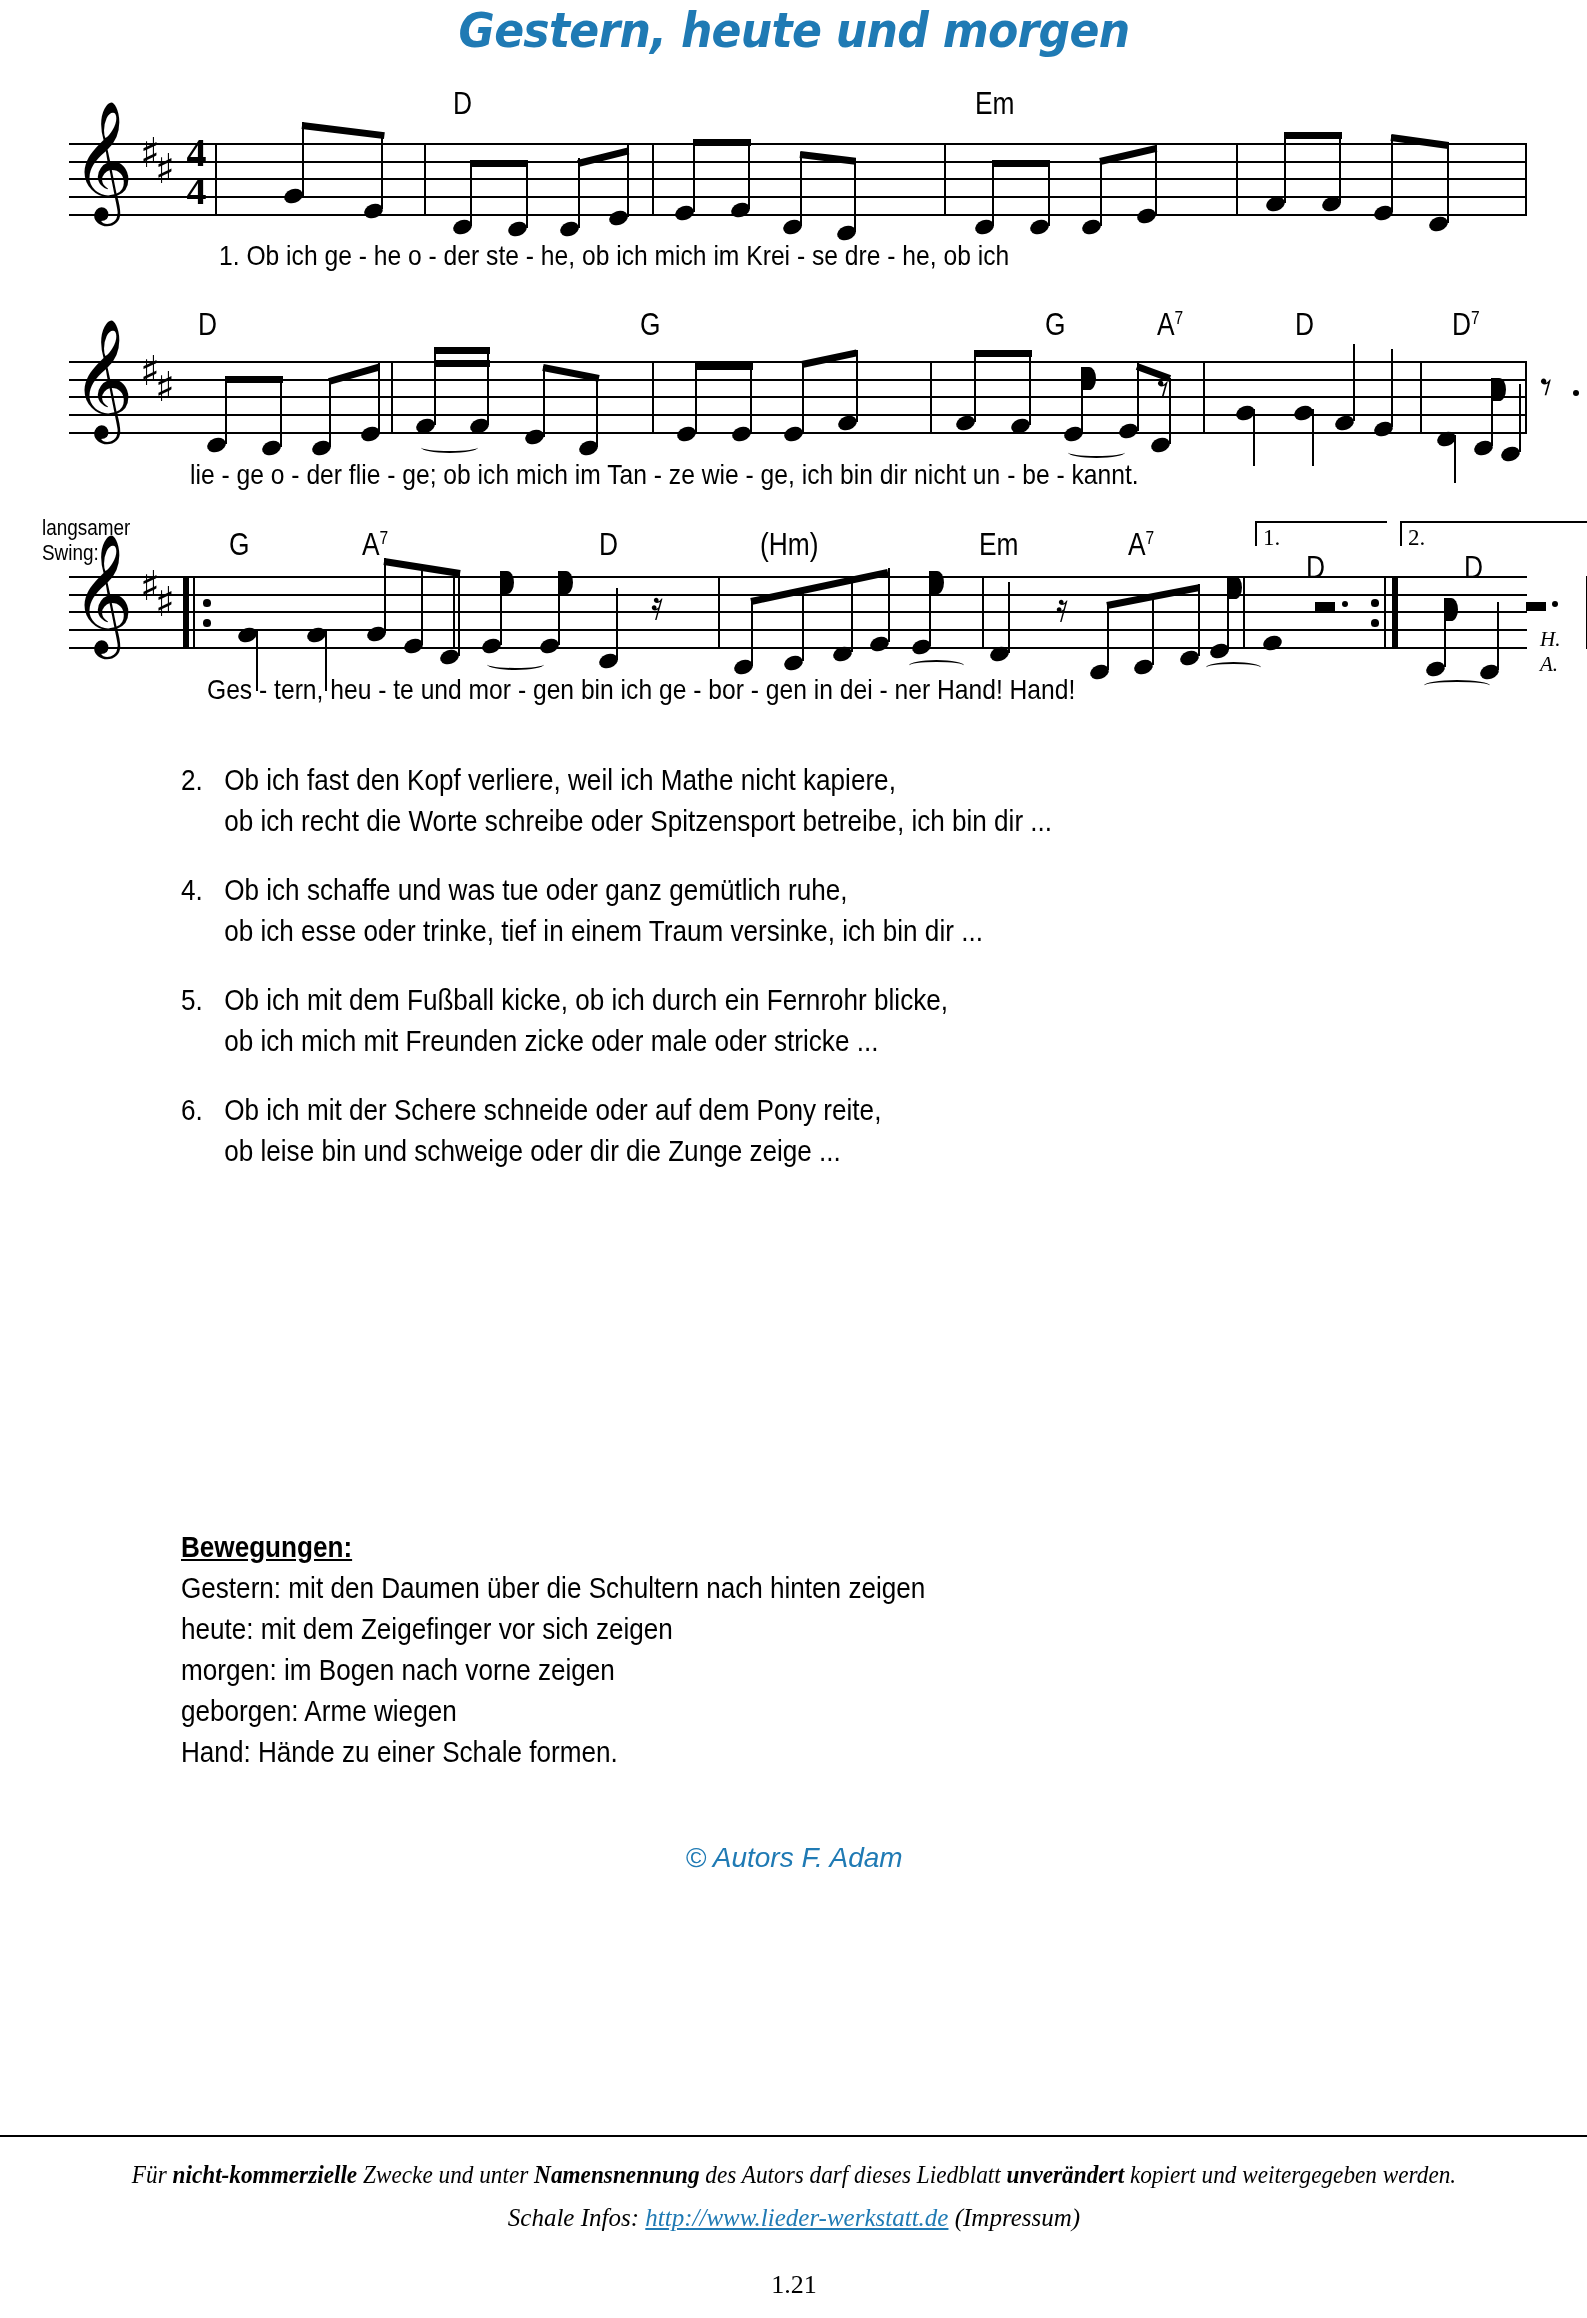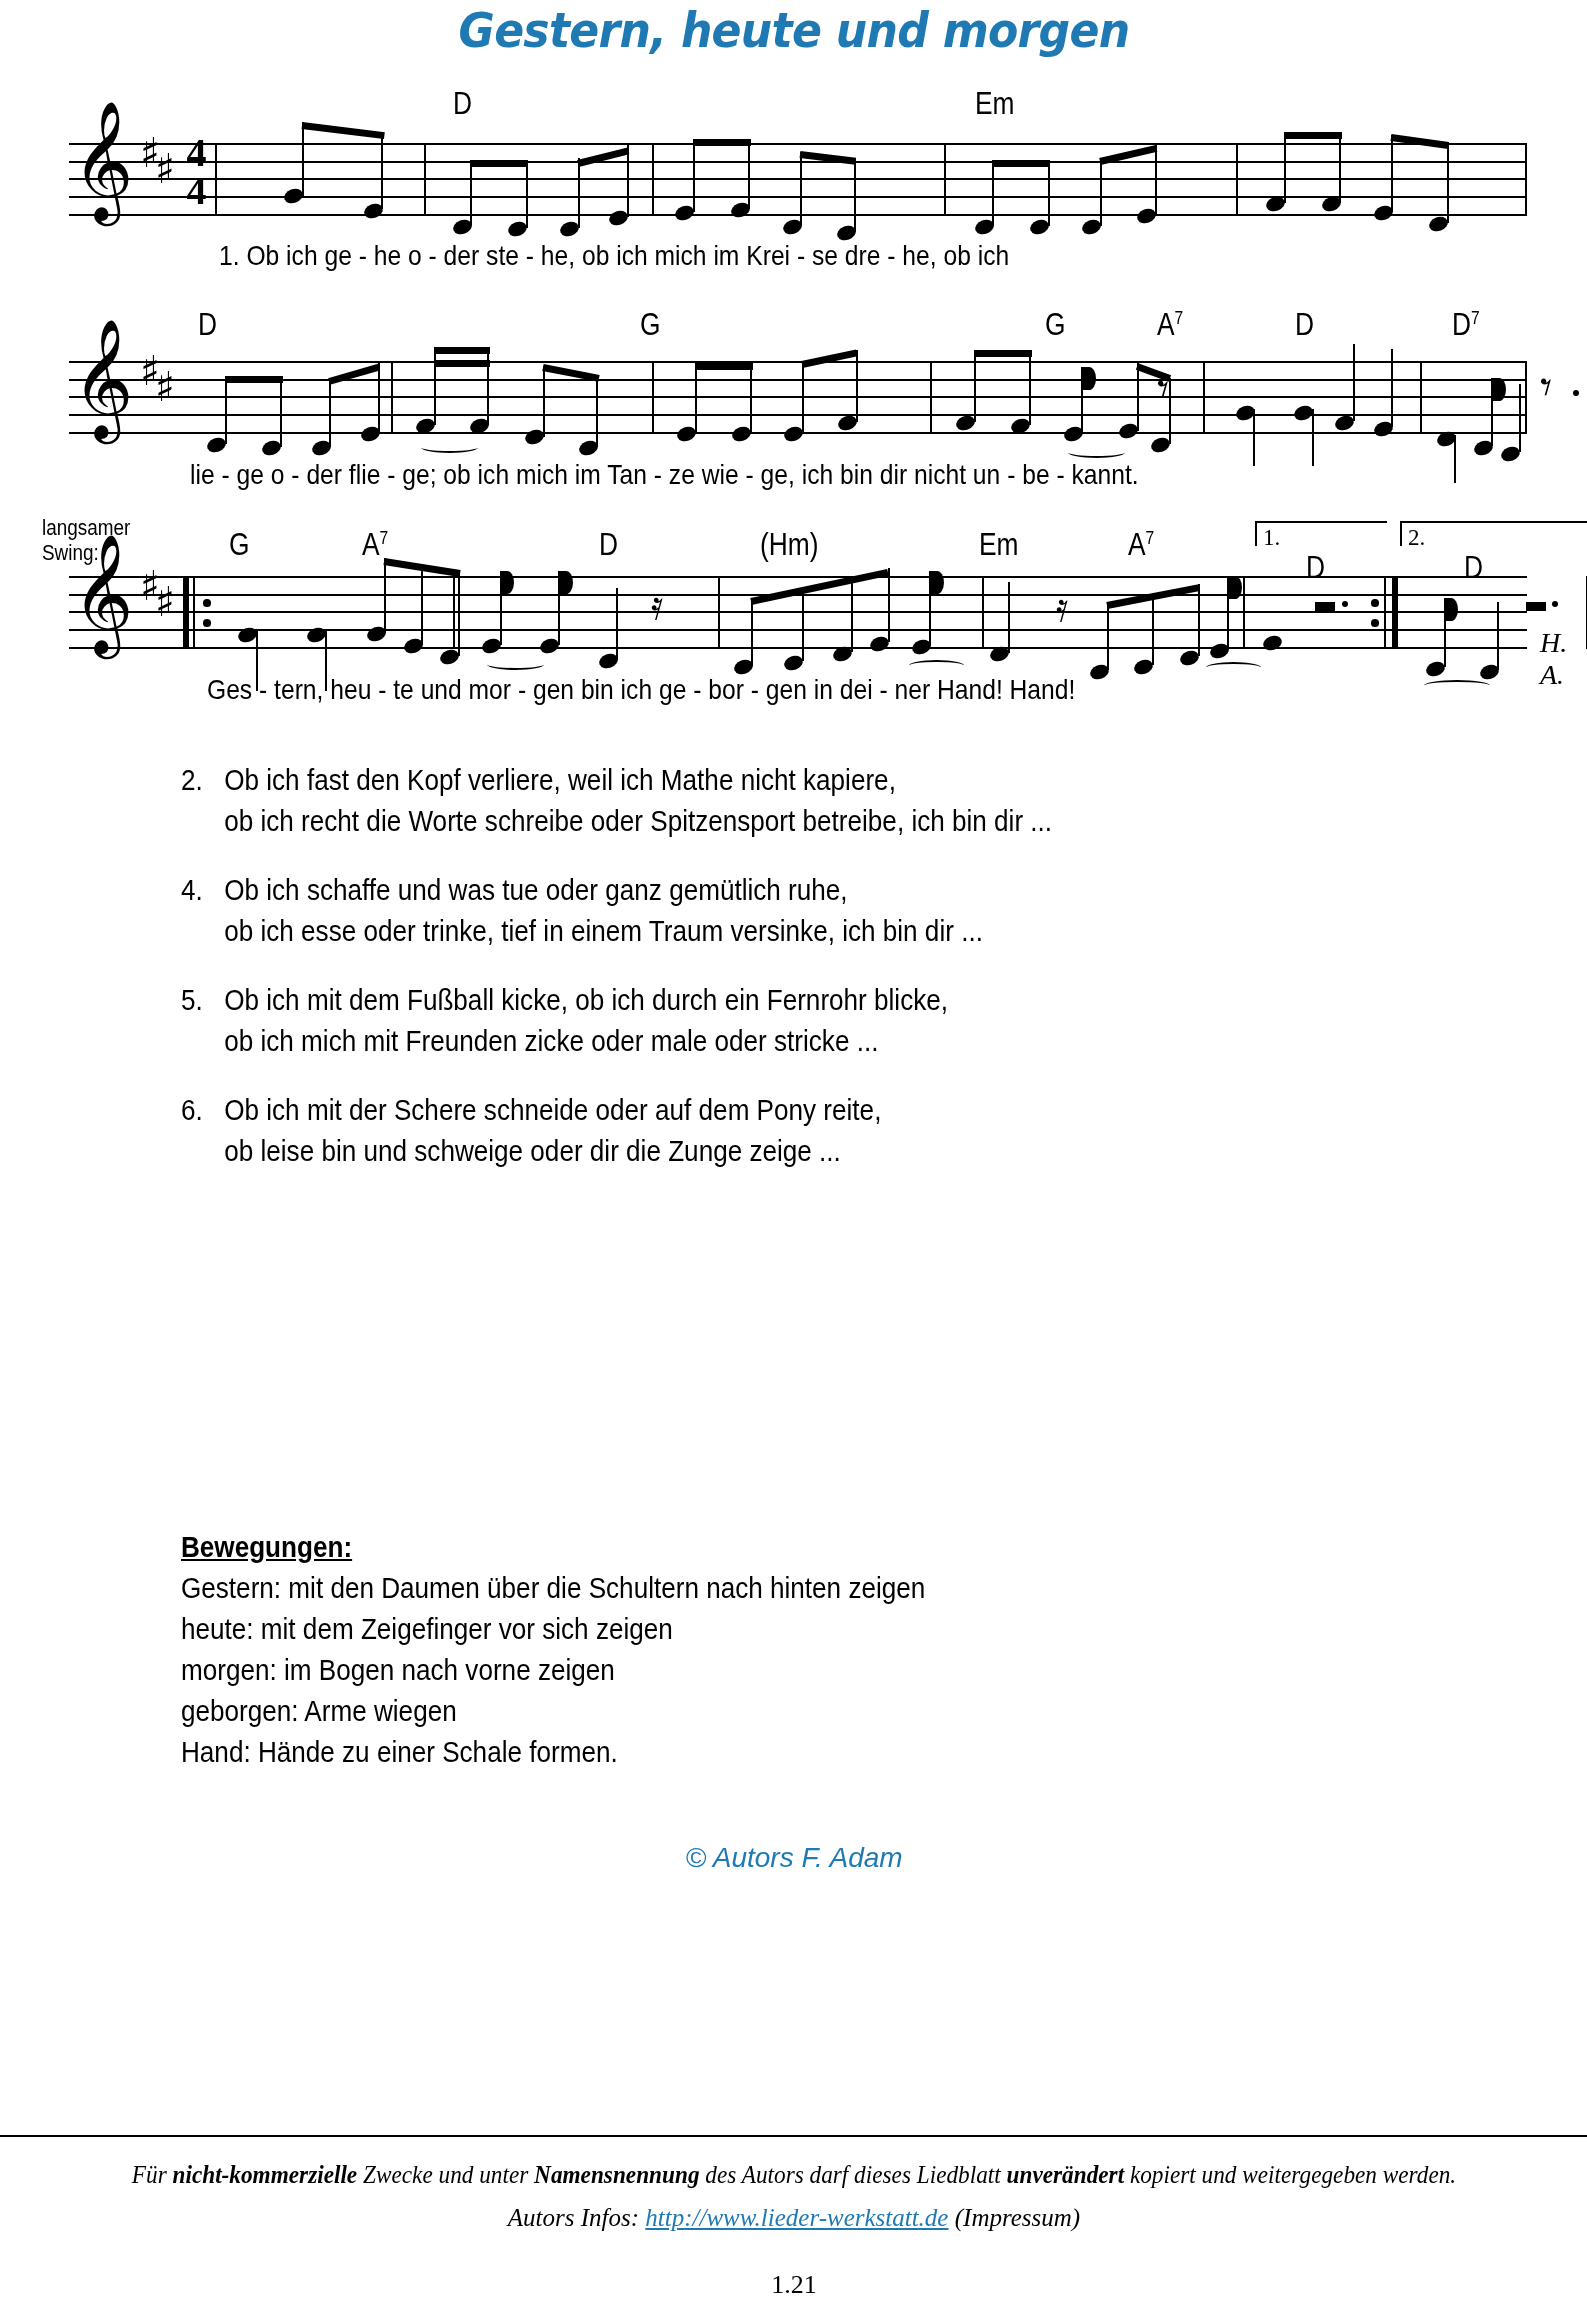--- a/index.html
+++ b/index.html
@@ -217,21 +217,21 @@
     position: absolute;
     font-size: 31px;
     transform: scaleX(0.85);
     transform-origin: left bottom;
   }
 
   .initials {
     position: absolute;
     font-family: "Liberation Serif", serif;
     font-style: italic;
-    font-size: 28px;
+    font-size: 21px;
   }
 
   
   .verses {
     position: absolute;
     left: 181px;
     top: 760px;
     width: 1228px;
   }
   .verse {
@@ -683,15 +683,15 @@
   <div class="moves-line">heute: mit dem Zeigefinger vor sich zeigen</div>
   <div class="moves-line">morgen: im Bogen nach vorne zeigen</div>
   <div class="moves-line">geborgen: Arme wiegen</div>
   <div class="moves-line">Hand: Hände zu einer Schale formen.</div>
 </div>
 
 <div class="copyright">© Autors F. Adam</div>
 
 <div class="footer-rule"></div>
 <div class="footer footer-line1"><span>Für </span><b>nicht-kommerzielle</b><span> Zwecke und unter </span><b>Namensnennung</b><span> des Autors darf dieses Liedblatt </span><b>unverändert</b><span> kopiert und weitergegeben werden.</span></div>
-<div class="footer footer-line2"><span>Autors Infos: </span><span class="url">http://www.lieder-werkstatt.de</span><span> (Impressum)</span></div>
+<div class="footer footer-line2"><span>Schale Infos: </span><span class="url">http://www.lieder-werkstatt.de</span><span> (Impressum)</span></div>
 <div class="page-no">1.21</div>
 
 
 </body></html>

